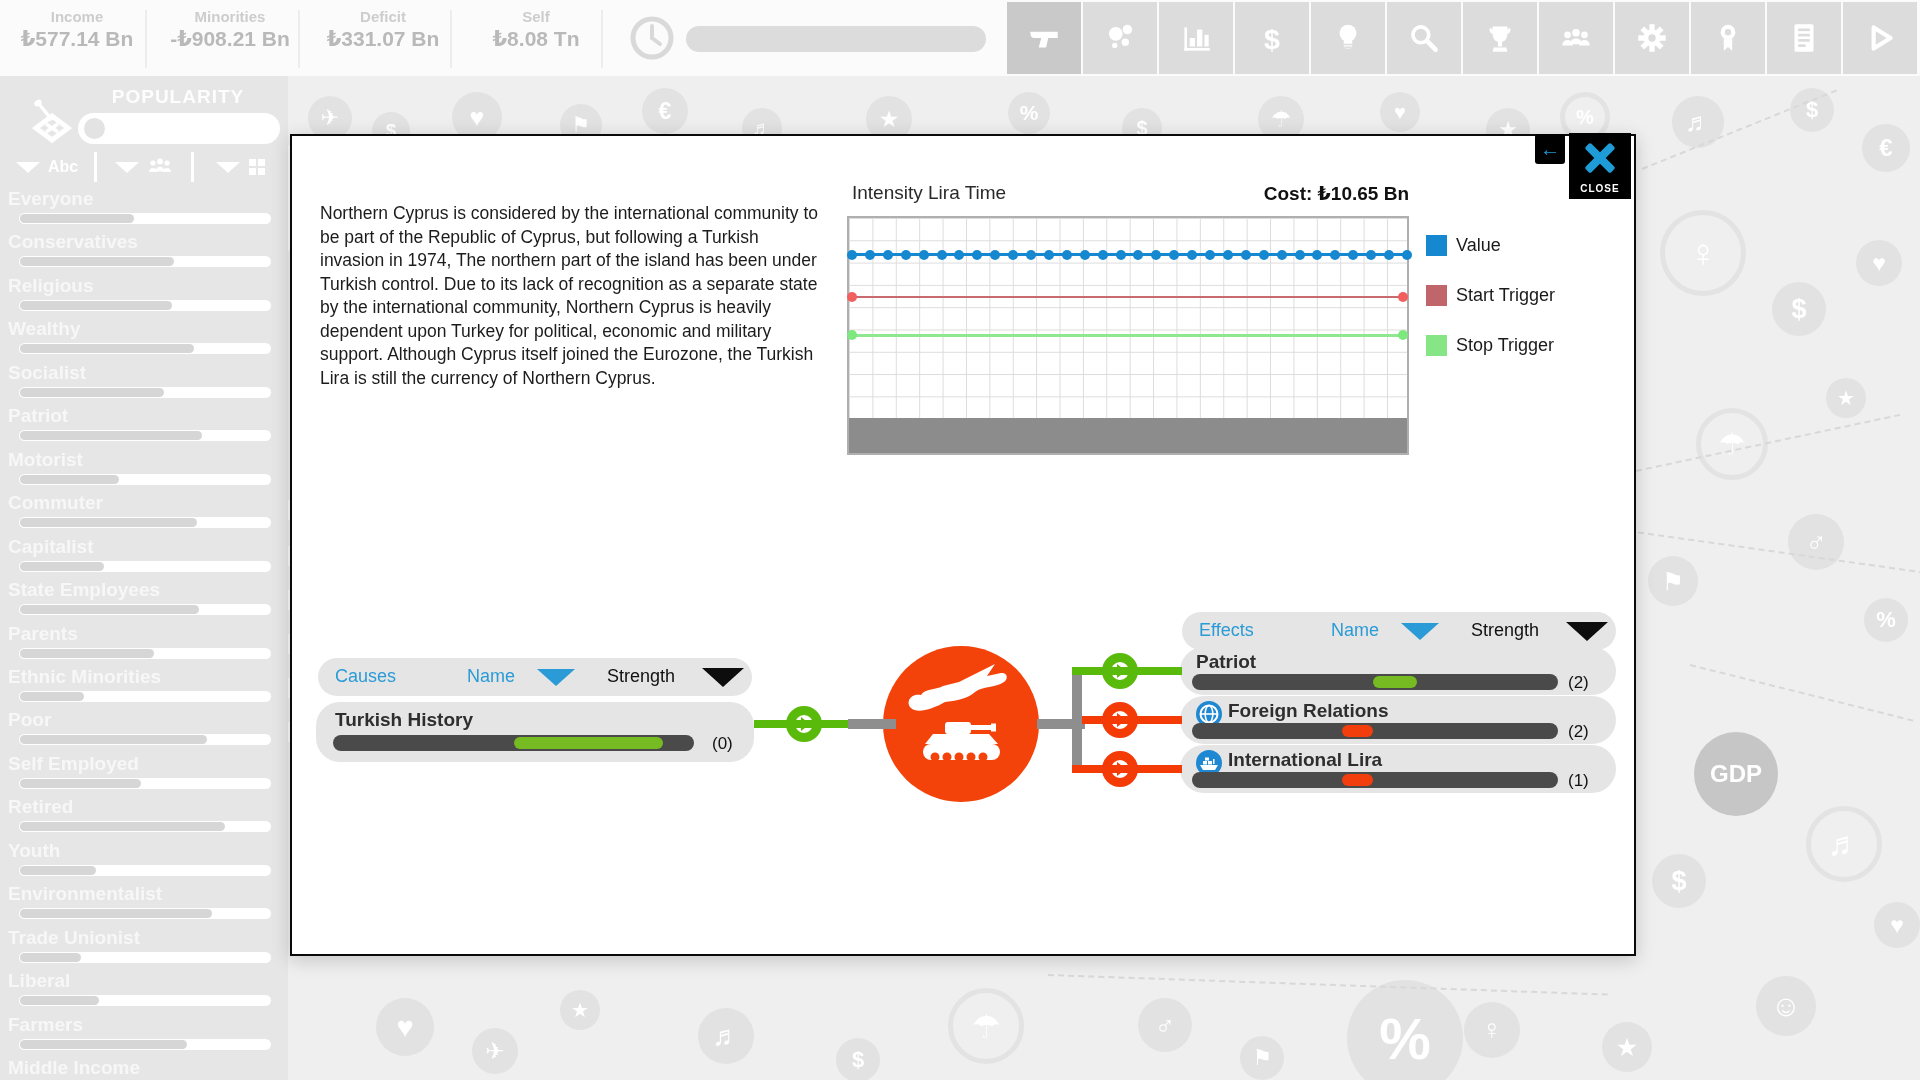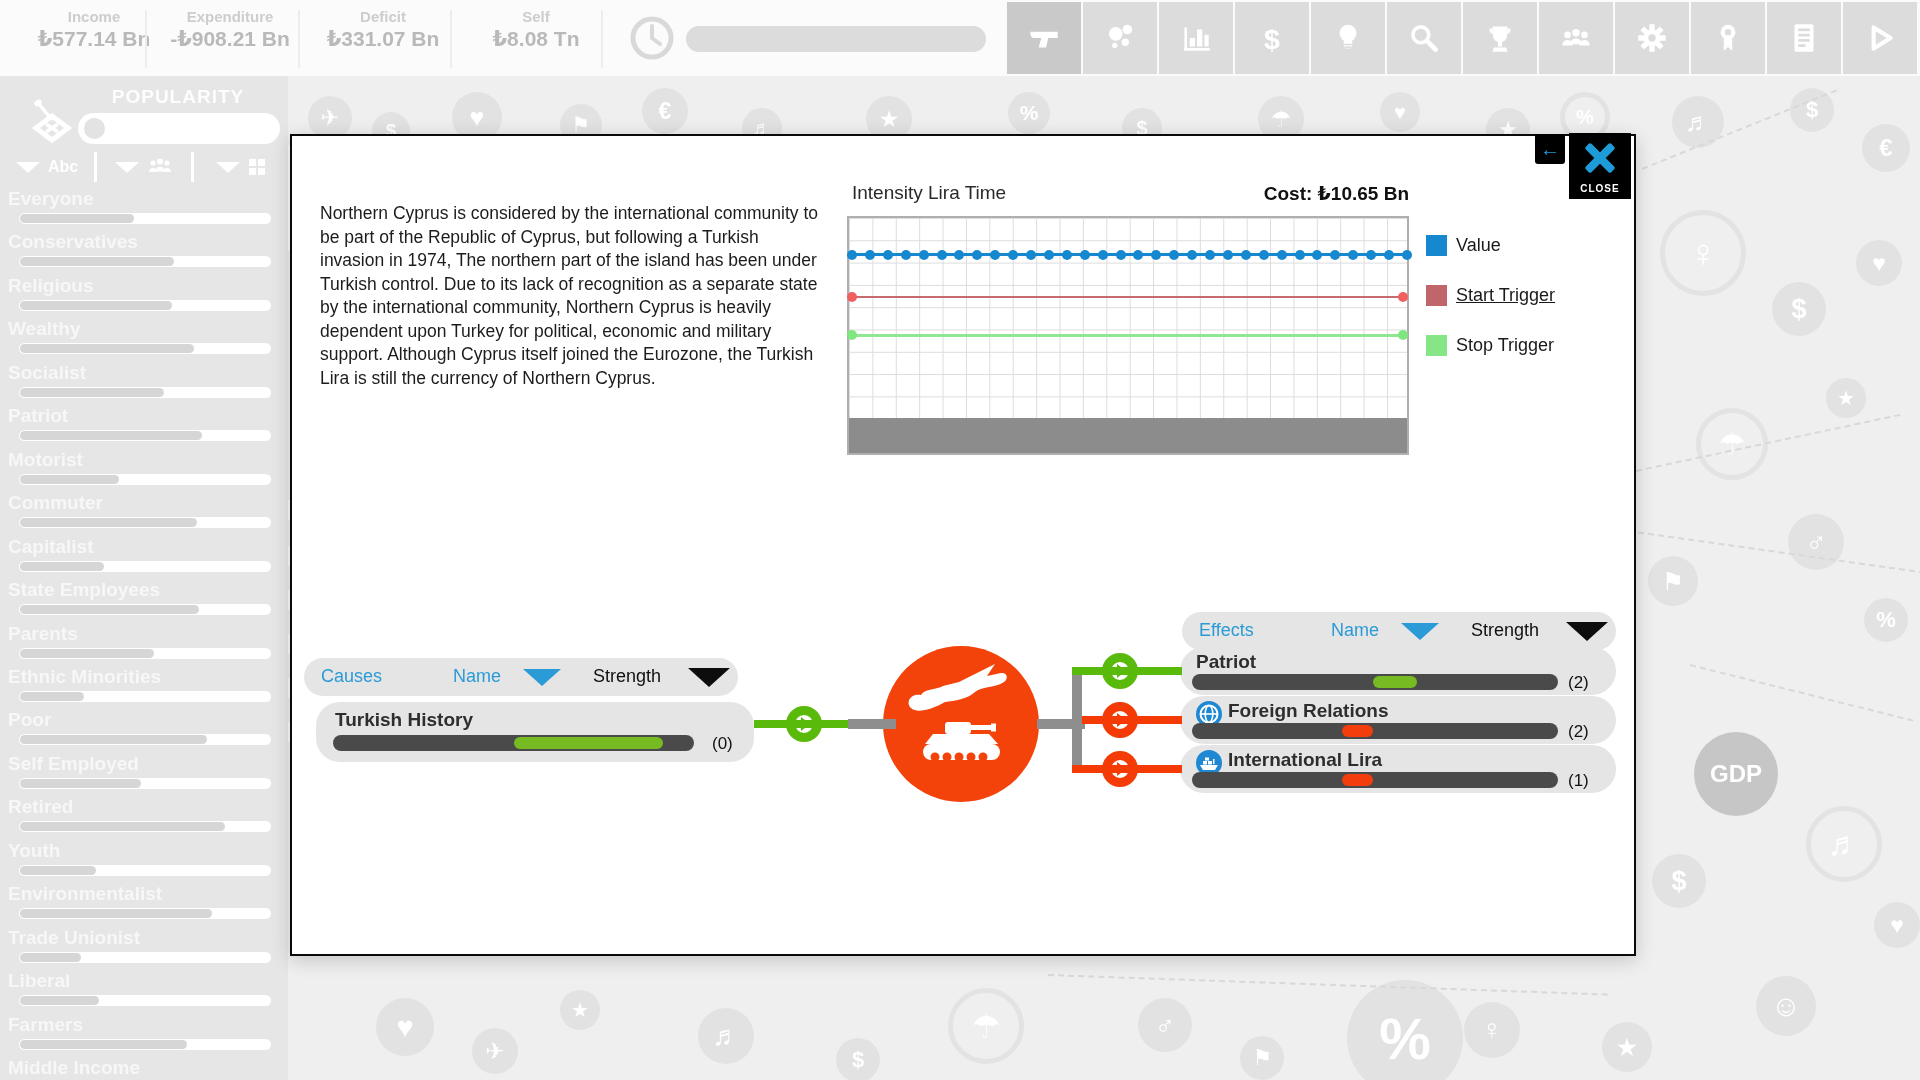--- a/index.html
+++ b/index.html
@@ -134,26 +134,26 @@
       <div class="stub" style="left: 236px; top: 634px;"></div>
       <div class="stub" style="left: 236px; top: 678px;"></div>
       <div class="stub" style="left: 236px; top: 722px;"></div>
     </div>
 <div id="peek-panel">
       <span>☺</span>
     </div>
 
 <div id="topbar">
   <div id="stats">
-        <div class="stat" style="left: 20px;">
+        <div class="stat" style="left: 3px;">
           <div class="lb">Income</div>
           <div class="vl">₺577.14 Bn</div>
         </div>
         <div class="stat" style="left: 156px;">
-          <div class="lb">Expenditure</div>
+          <div class="lb">Minorities</div>
           <div class="vl">-₺908.21 Bn</div>
         </div>
         <div class="stat" style="left: 309px;">
           <div class="lb">Deficit</div>
           <div class="vl">₺331.07 Bn</div>
         </div>
         <div class="stat" style="left: 462px;">
           <div class="lb">Self</div>
           <div class="vl">₺8.08 Tn</div>
         </div>
@@ -521,21 +521,21 @@
       <g fill="#F3420A">
         <circle cx="52" cy="111" r="4.5"></circle>
             <circle cx="64" cy="111" r="4.5"></circle>
             <circle cx="76" cy="111" r="4.5"></circle>
             <circle cx="88" cy="111" r="4.5"></circle>
             <circle cx="100" cy="111" r="4.5"></circle>
       </g>
     </svg>
   </div>
 
-  <div class="hdr-pill" style="left:12px;top:522px">
+  <div class="hdr-pill" style="left:26px;top:522px">
     <span class="t1">Causes</span>
     <span class="t2">Name</span>
     <span class="bt"></span>
     <span class="t3">Strength</span>
     <span class="kt"></span>
   </div>
   <div id="causes-rows">
         <div class="row-pill" style="left: 24px; top: 566px; width: 438px; height: 60px;">
           <div class="rl" style="left: 19px; top: 7px;">Turkish History</div>
           <div class="track" style="left: 17px; top: 33px; width: 361px;">
@@ -587,18 +587,18 @@
           <div class="rl" style="left: 48px; top: 4px;">International Lira</div>
           <div class="track" style="left: 12px; top: 27px; width: 366px;">
             <div class="seg" style="left: 41%; width: 8.5%; background: rgb(242, 61, 12);"></div>
           </div>
           <div class="cnt" style="left: 388px; top: 26px;">(1)</div>
         </div>
       </div>
 <div class="leg-sq" style="top: 99px; background: rgb(21, 136, 208);"></div>
       <div class="leg-lb" style="top: 99px;">Value</div>
       <div class="leg-sq" style="top: 149px; background: rgb(192, 102, 107);"></div>
-      <div class="leg-lb" style="top: 149px; text-decoration: underline;">Start Trigger</div>
+      <div class="leg-lb" style="top: 149px;">Start Trigger</div>
       <div class="leg-sq" style="top: 199px; background: rgb(134, 230, 134);"></div>
       <div class="leg-lb" style="top: 199px;">Stop Trigger</div>
     </div>
 
 </div>
 
 </body></html>

